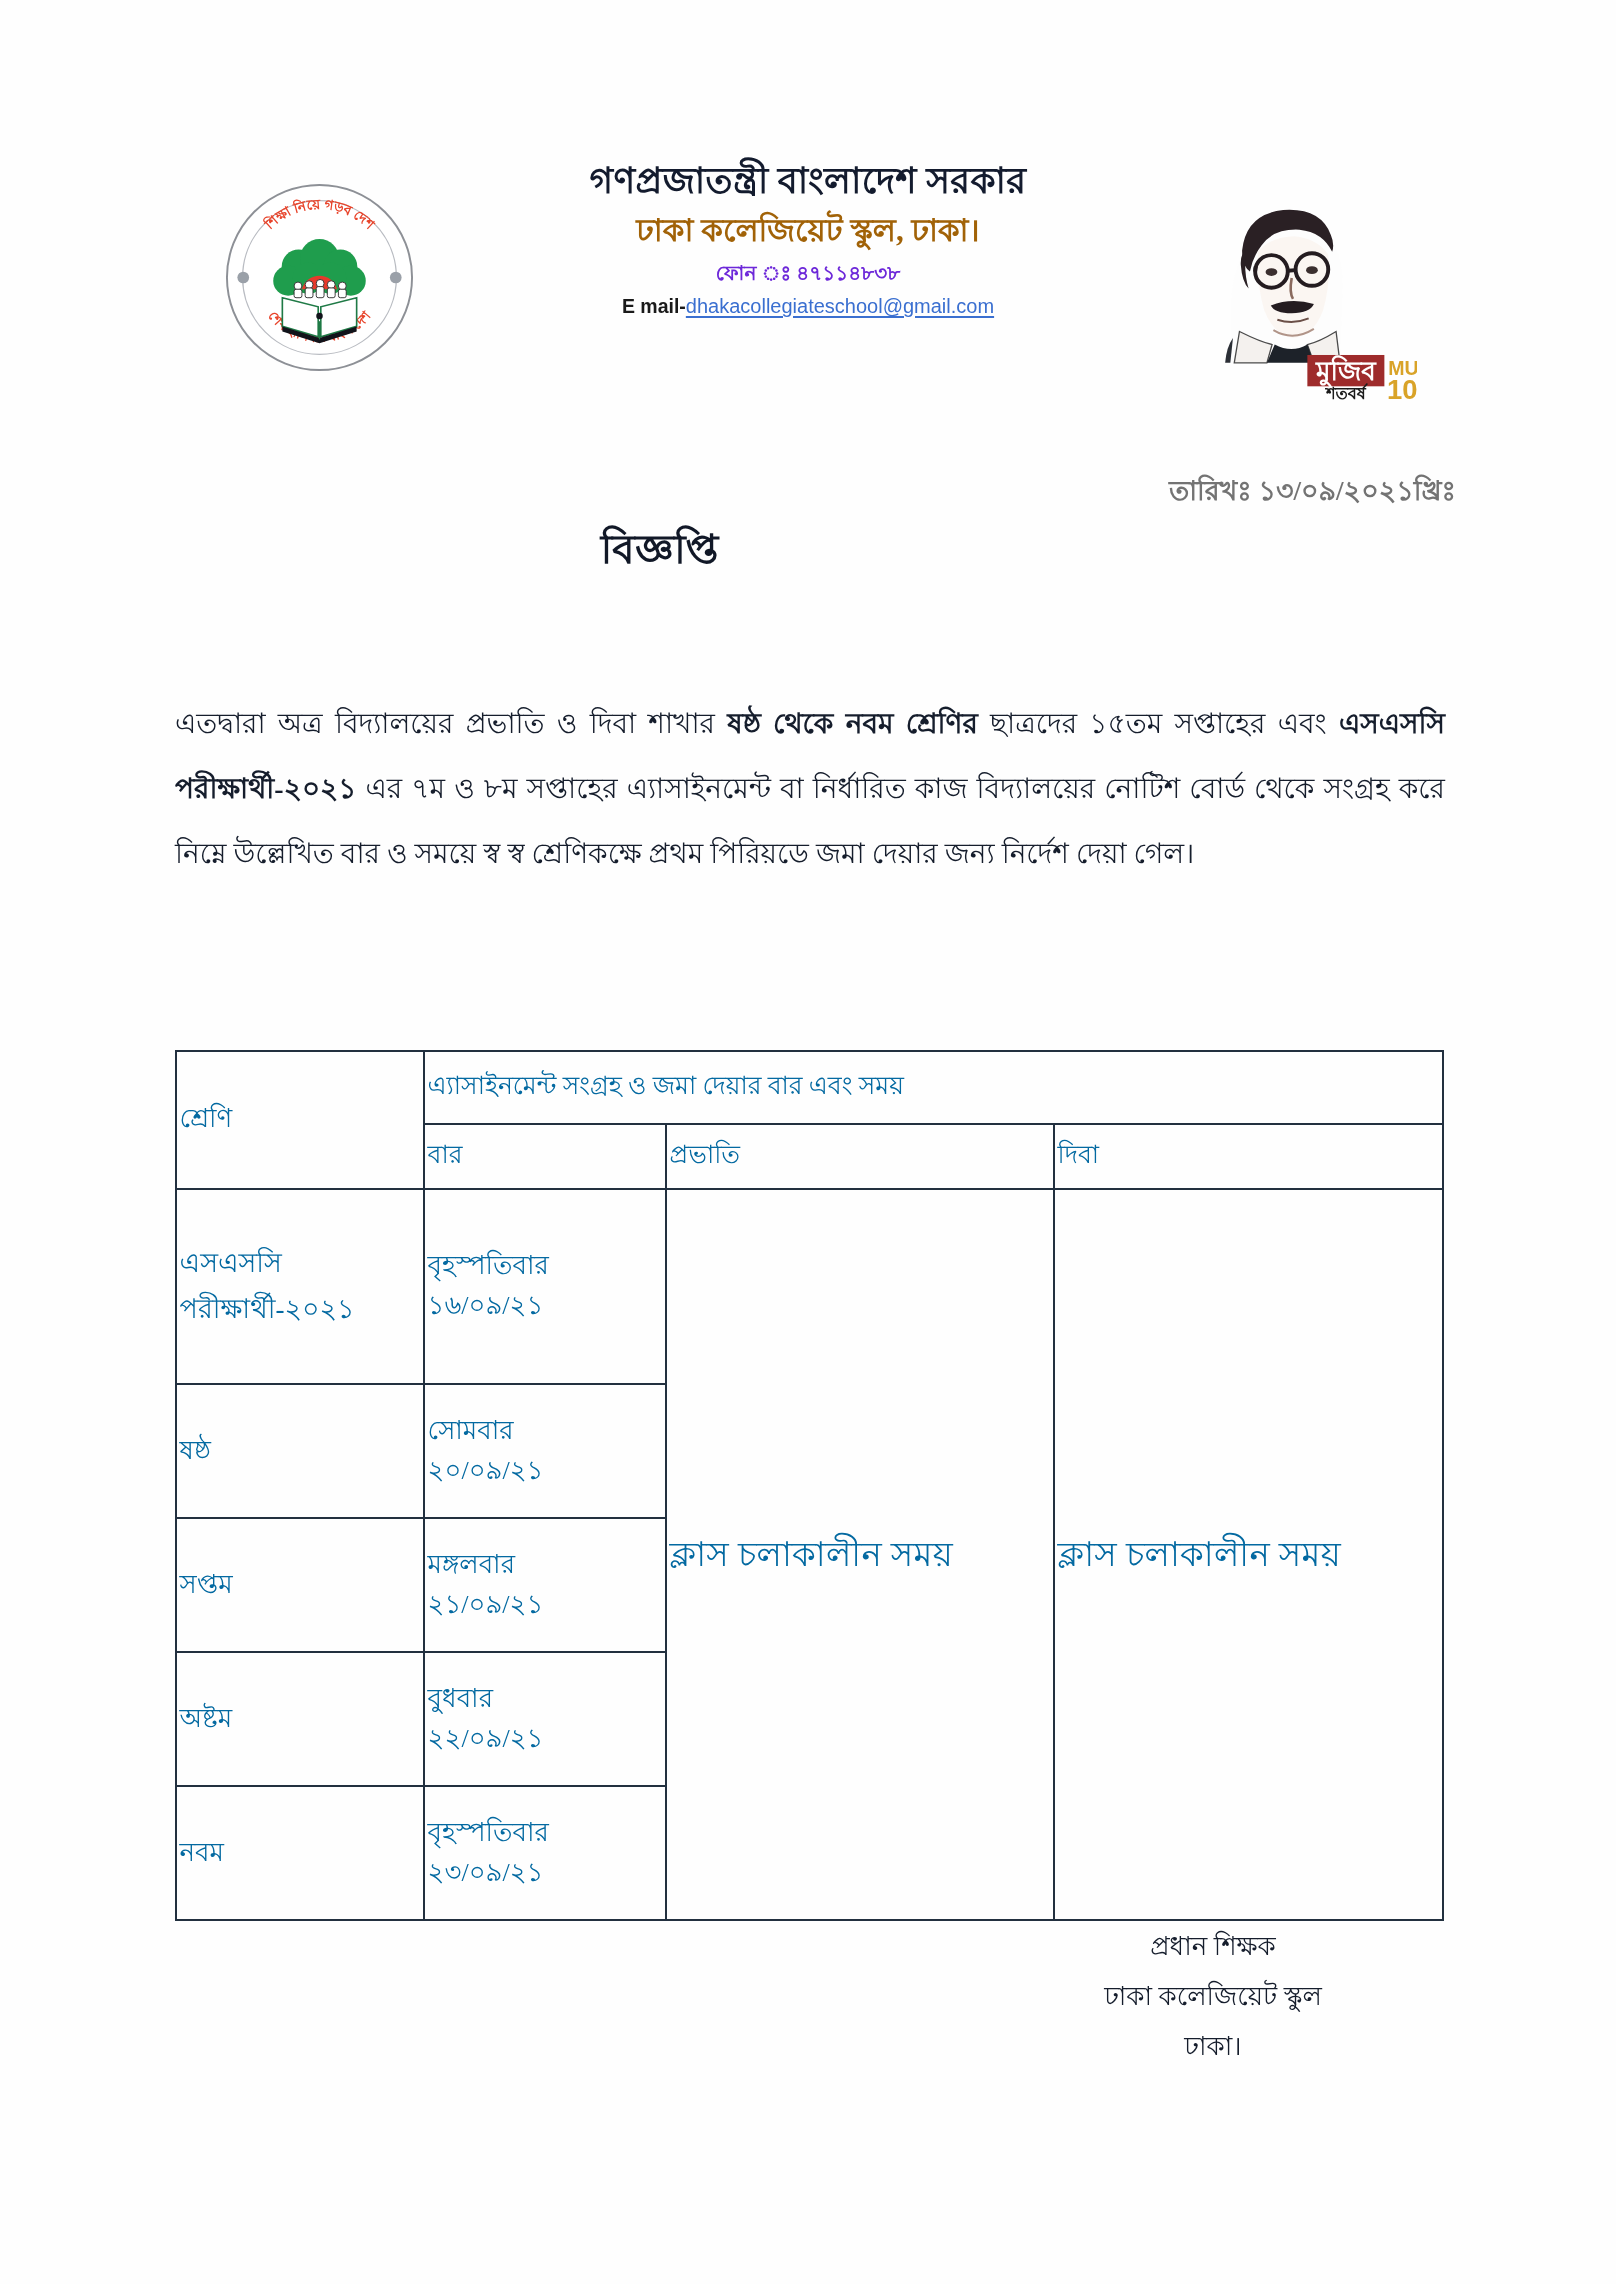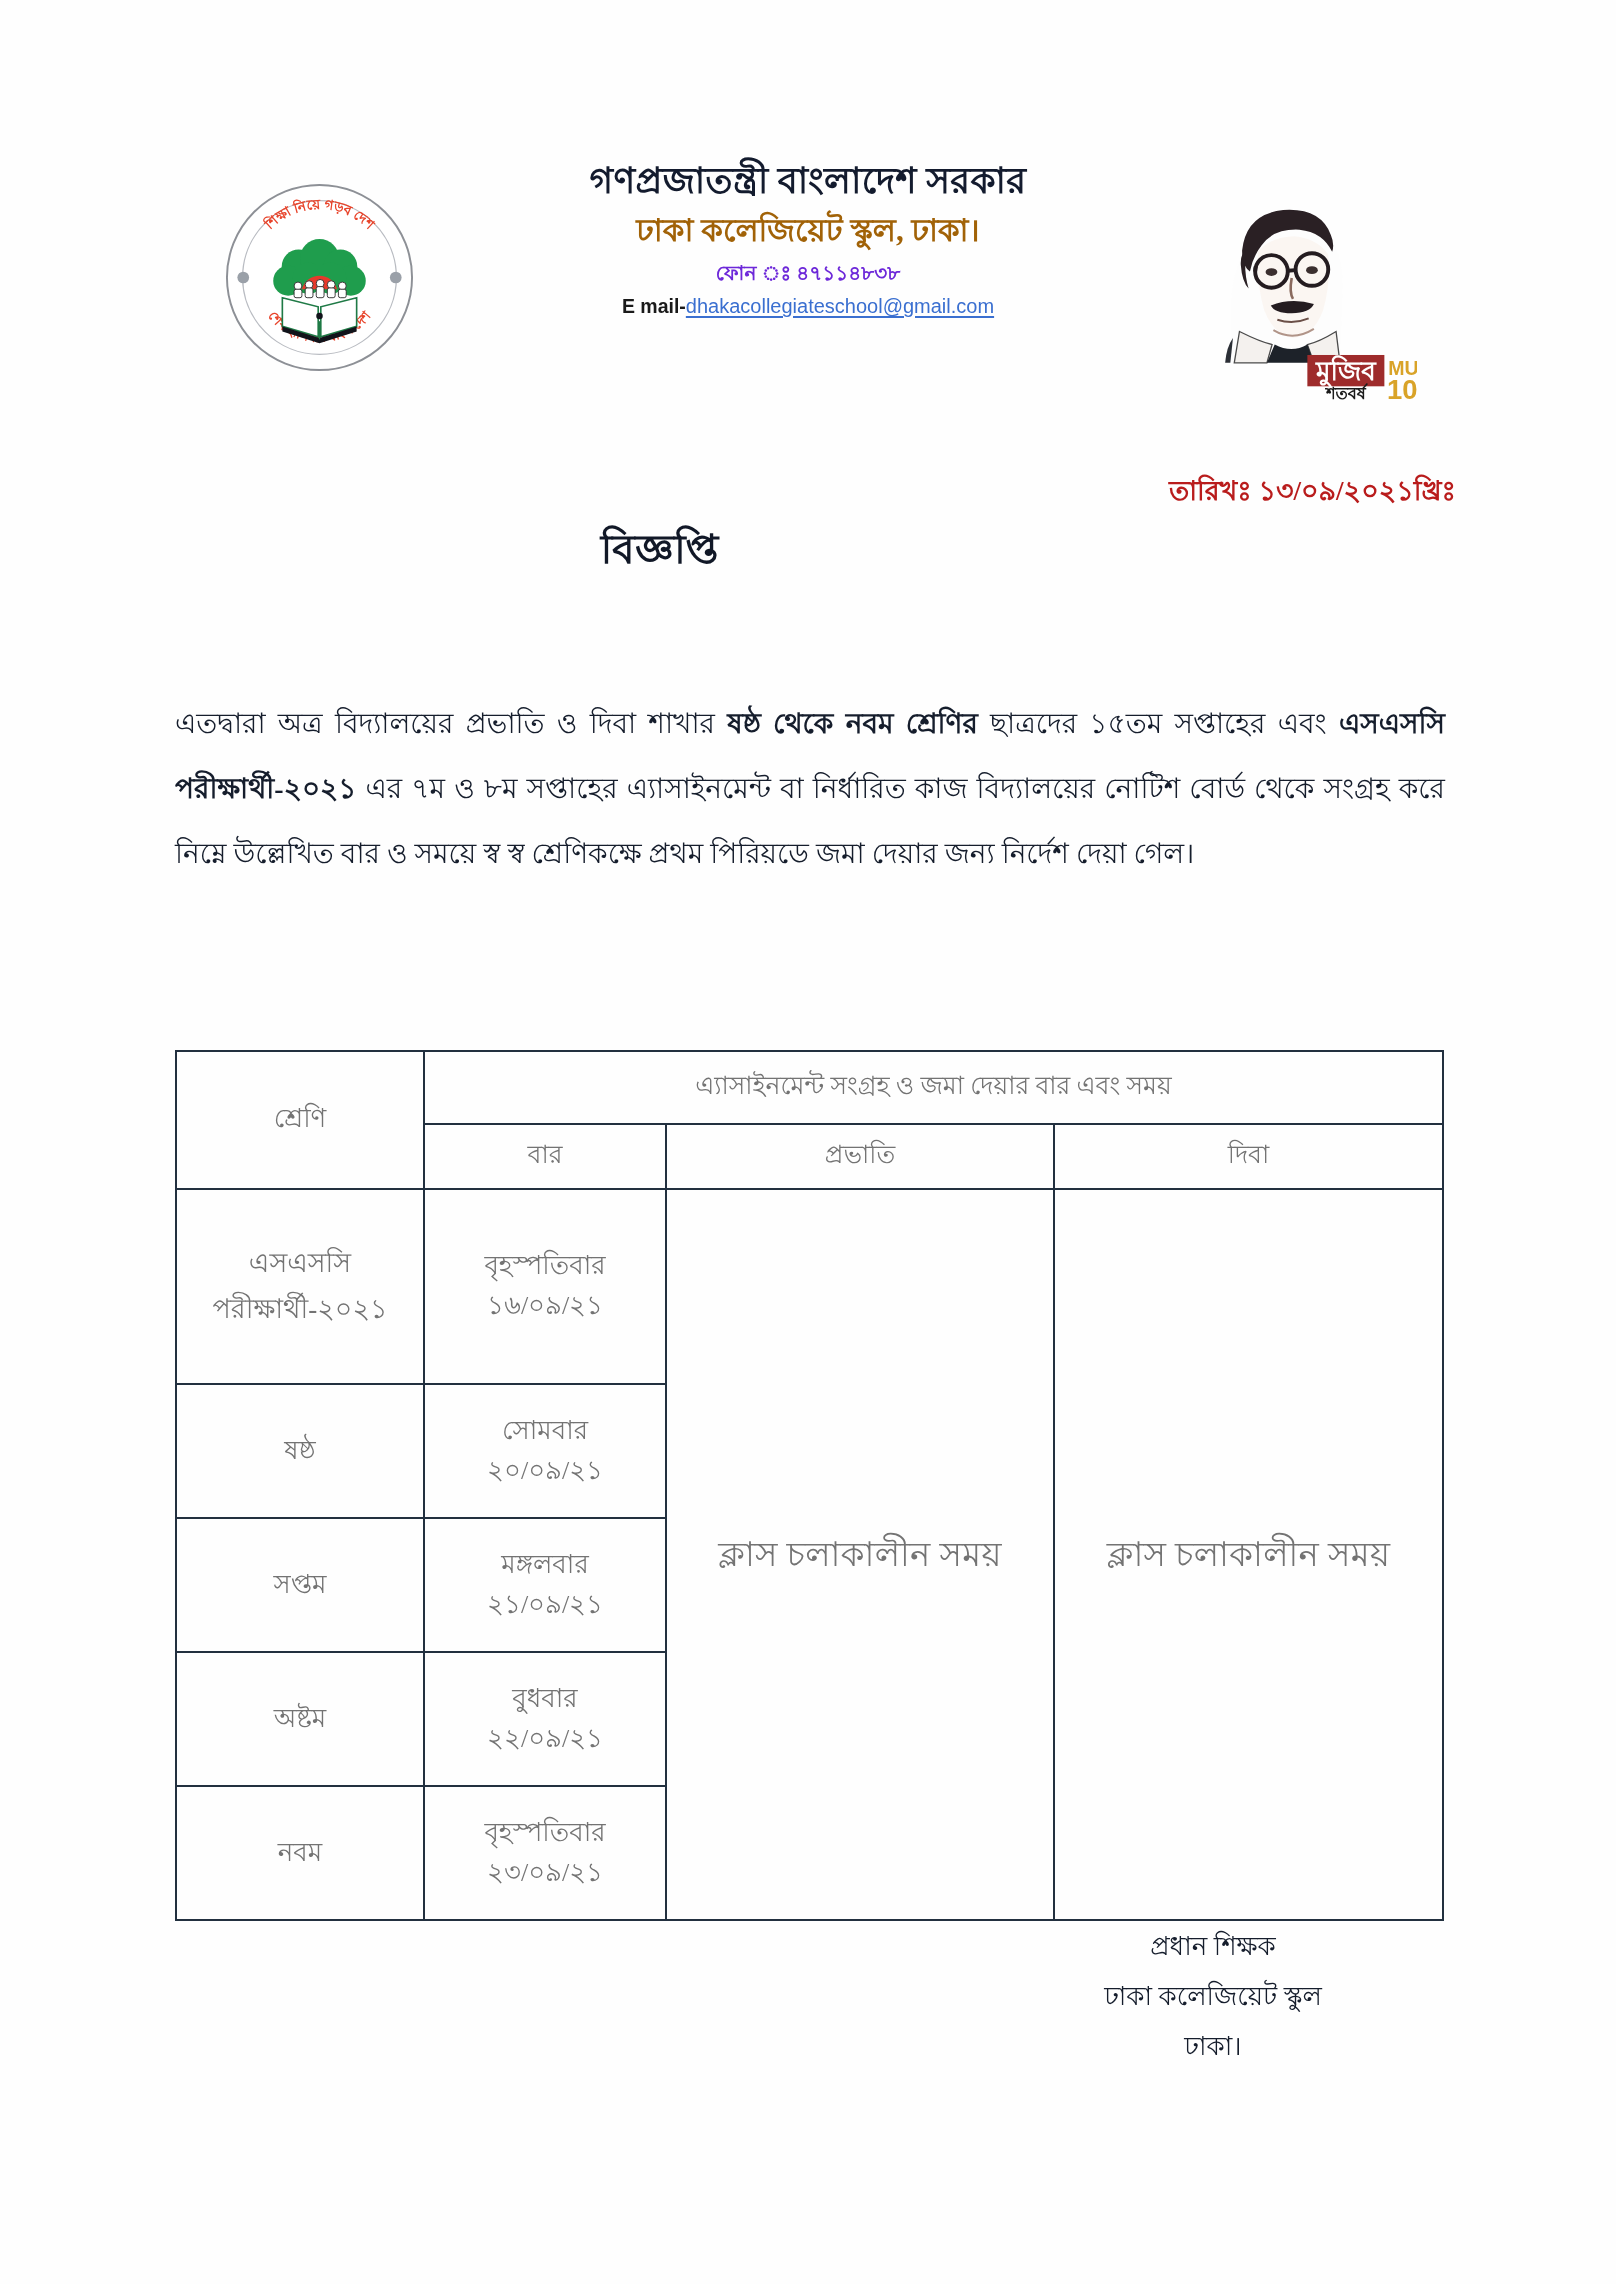--- a/index.html
+++ b/index.html
@@ -102,21 +102,21 @@
   }
   .mujib svg { display: block; width: 248px; height: 235px; }
 
   
   .date-line {
     position: absolute;
     right: 160px;
     top: 470px;
     font-size: 27px;
     font-weight: 700;
-    color: #b91c1c;
+    color: #737373;
     white-space: nowrap;
   }
 
   
   .notice-title {
     position: absolute;
     left: 0;
     top: 518px;
     width: 1320px;
     text-align: center;
@@ -147,24 +147,24 @@
     top: 1050px;
     width: 1267px;
   }
   table.sched {
     border-collapse: collapse;
     width: 1267px;
     table-layout: fixed;
   }
   table.sched td, table.sched th {
     border: 2px solid #22303f;
-    text-align: center;
+    text-align: left;
     vertical-align: middle;
     font-weight: 400;
-    color: #737373;
+    color: #0369a1;
     padding: 3.9px 2.6px;
   }
   col.c-class { width: 248px; }
   col.c-day   { width: 242px; }
   col.c-morn  { width: 388px; }
   col.c-noon  { width: 389px; }
 
   .th-main {
     font-size: 25px;
     height: 63px;

